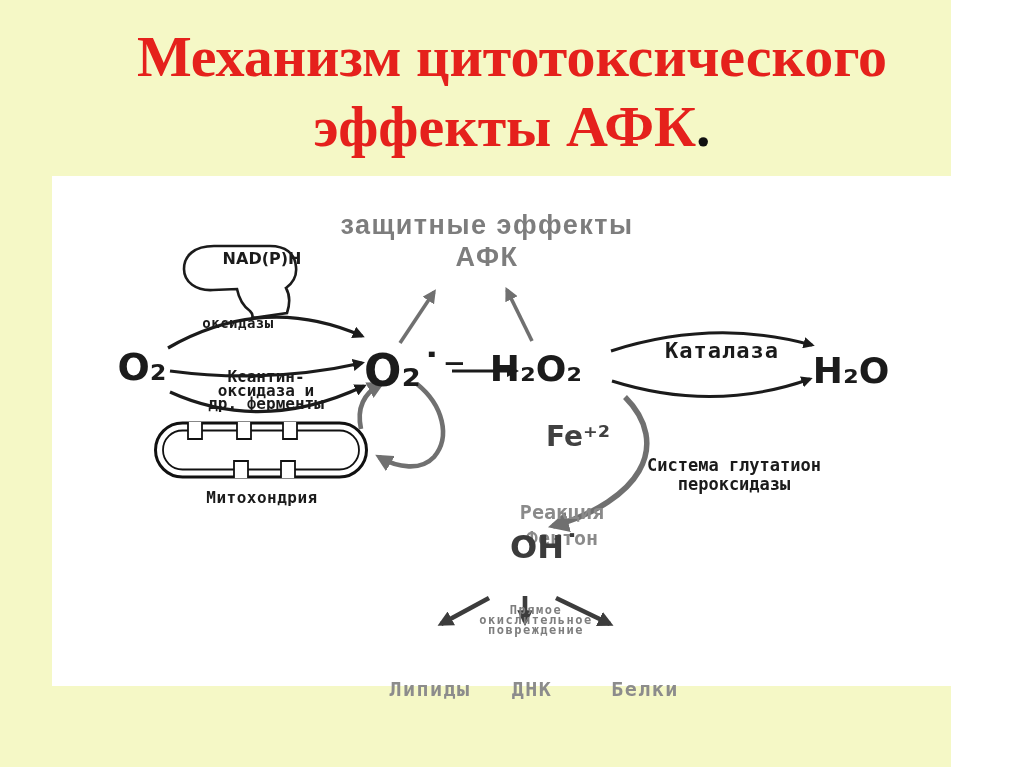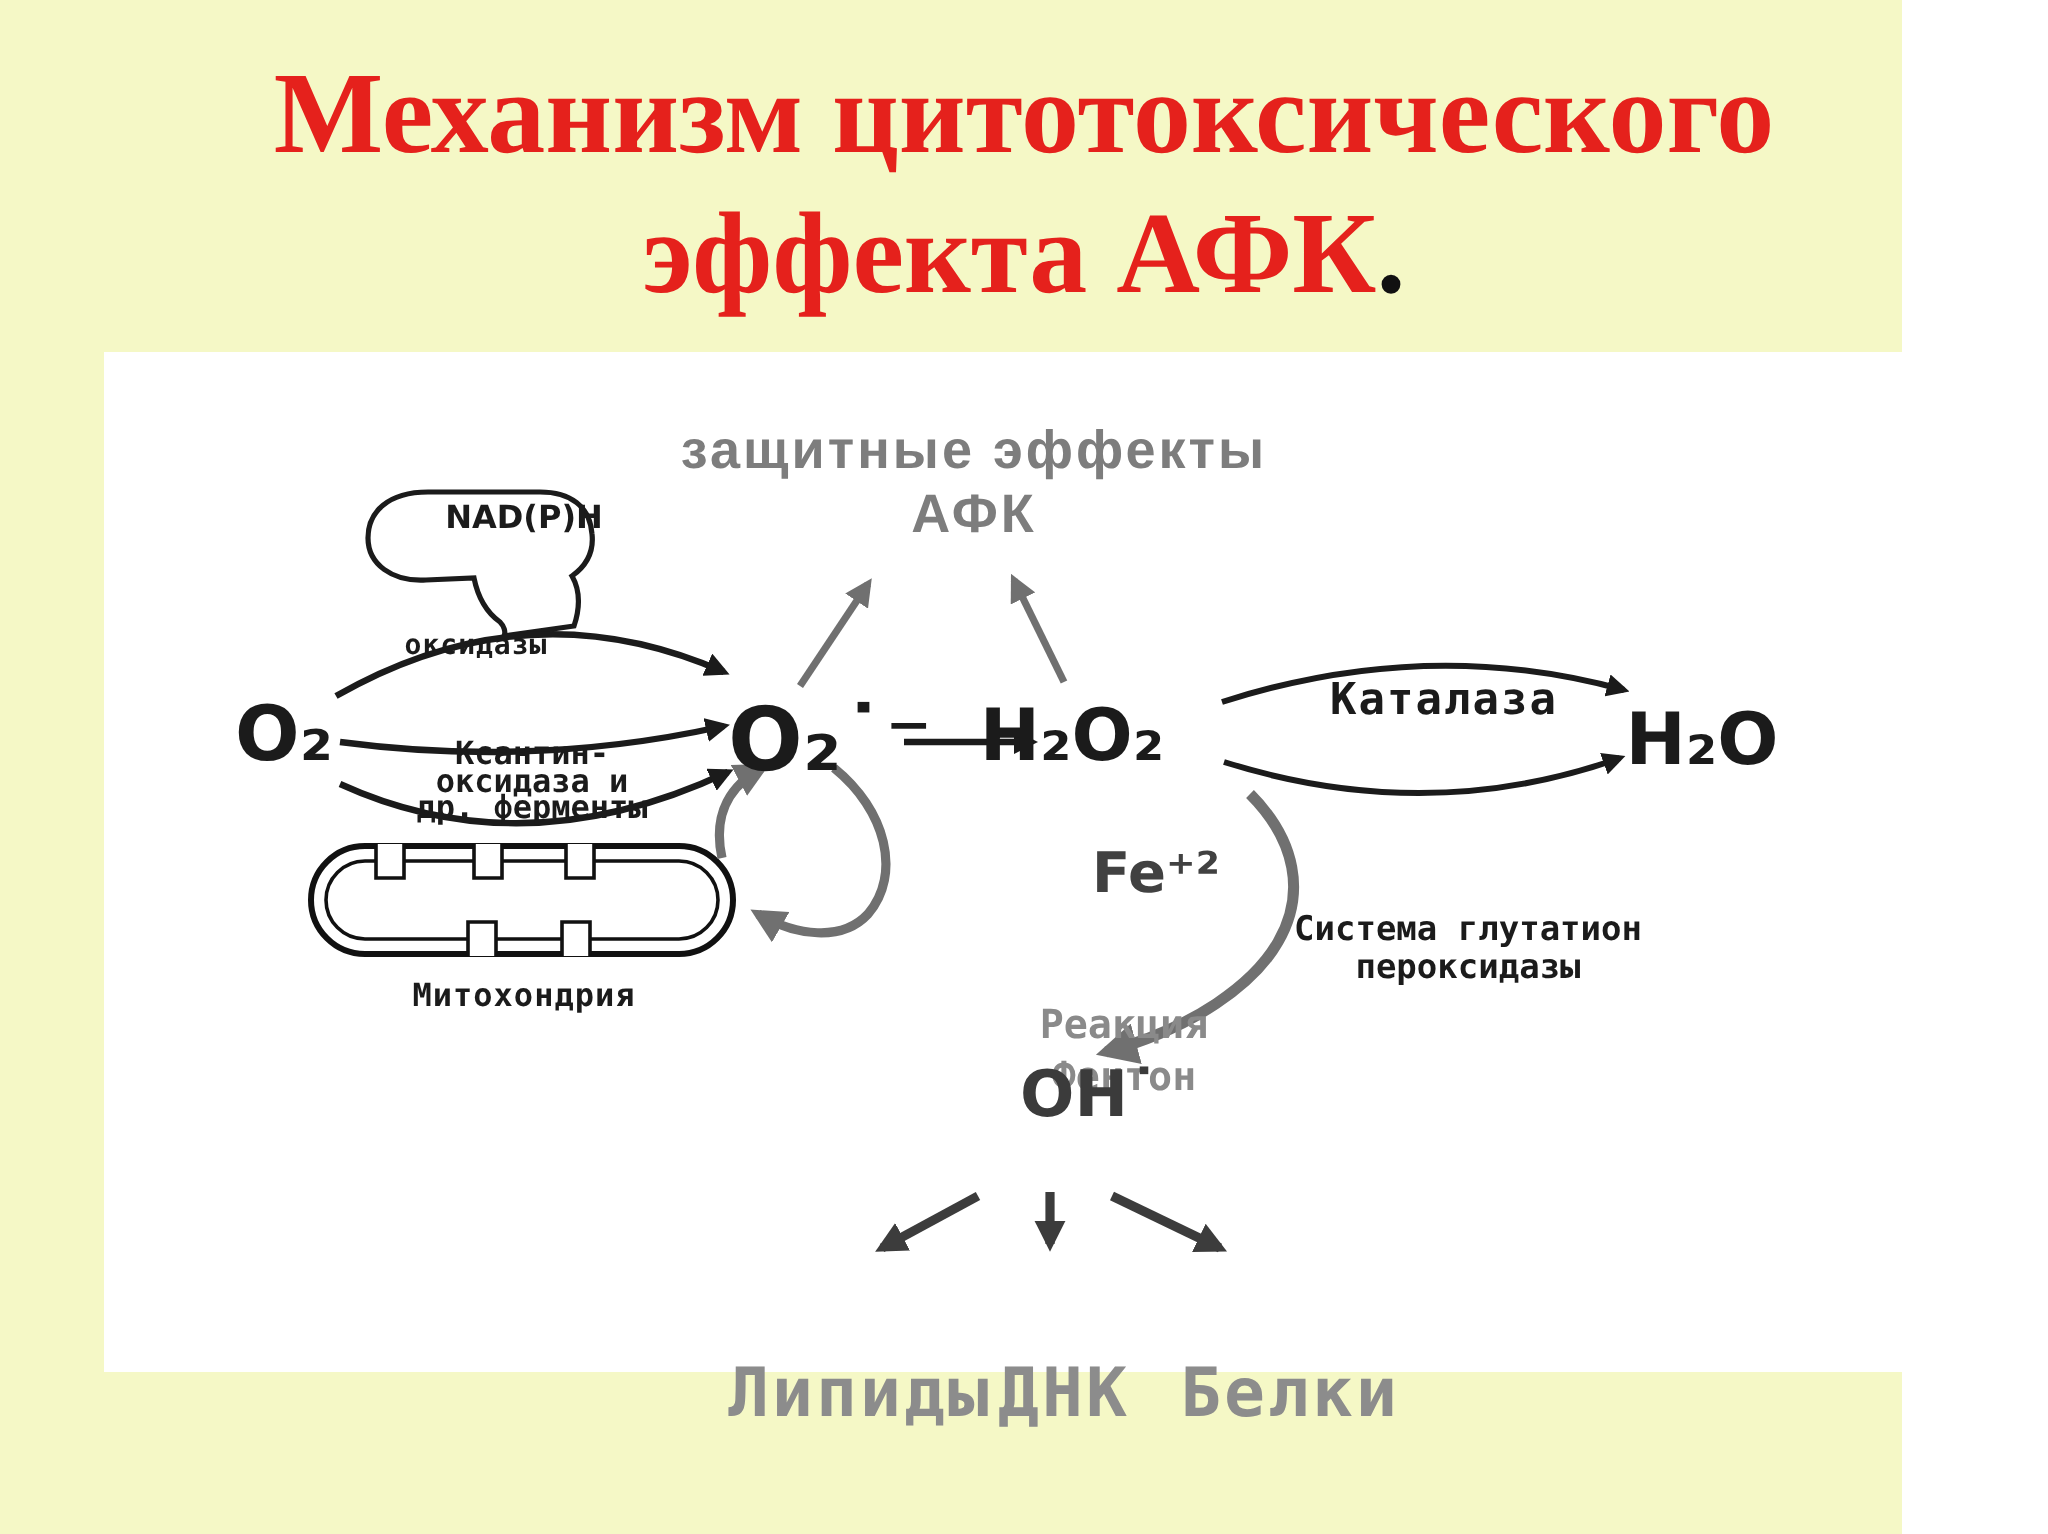--- a/index.html
+++ b/index.html
@@ -29,31 +29,31 @@
   .o2{left:142px;top:345px;font-size:38px;}
   .superoxide{left:415px;top:345px;font-size:44px;}
   .h2o2{left:536px;top:348px;font-size:36px;}
   .h2o{left:851px;top:350px;font-size:36px;}
   .catalase{left:722px;top:290px;font-size:22px;letter-spacing:1px;}
   .glut{left:734px;top:408px;font-size:17px;line-height:19px;}
   .fe{left:578px;top:420px;font-size:28px;color:var(--dark-gray);}
   .fenton{left:562px;top:451px;font-size:20px;line-height:26px;color:var(--gray-label);}
   .oh{left:545px;top:528px;font-size:32px;color:#3b3b3b;}
   .damage{left:536px;top:557px;font-size:12px;line-height:10px;letter-spacing:1.5px;color:#7e7e7e;}
-  .target{top:629px;font-size:34px;letter-spacing:1.5px;color:var(--target-gray);}
+  .target{top:629px;font-size:20px;letter-spacing:1.5px;color:var(--target-gray);}
   .lipids{left:430px;} .dna{left:532px;} .proteins{left:645px;}
 </style>
 </head>
 <body>
 
 <div class="slide">
 
   <div class="title">
     <div>Механизм цитотоксического</div>
-    <div><span>эффекта АФК</span><span class="period">.</span></div>
+    <div><span>эффекты АФК</span><span class="period">.</span></div>
   </div>
 
   <div class="panel"></div>
 
   <svg class="art" width="1024" height="767" viewBox="0 0 1024 767">
     <defs>
       <marker id="ab" viewBox="0 0 8 8" refX="6" refY="4" markerWidth="3.8" markerHeight="3.8" orient="auto">
           <path d="M0,0 L8,4 L0,8 Z" fill="#1b1b1b"></path>
         </marker>
       <marker id="ag" viewBox="0 0 8 8" refX="6" refY="4" markerWidth="3.8" markerHeight="3.8" orient="auto">
@@ -126,18 +126,23 @@
   </div>
 
   <div class="txt formula fe">Fe⁺²</div>
   <div class="txt mono fenton">
     <span>Реакция</span><br>
     <span>Фентон</span>
   </div>
 
   <div class="txt formula oh">OH˙</div>
 
+  <div class="txt mono damage">
+    <span>Прямое</span><br>
+    <span>окислительное</span><br>
+    <span>повреждение</span>
+  </div>
 
   <div class="txt mono target lipids">Липиды</div>
   <div class="txt mono target dna">ДНК</div>
   <div class="txt mono target proteins">Белки</div>
 
 </div>
 
 </body></html>

